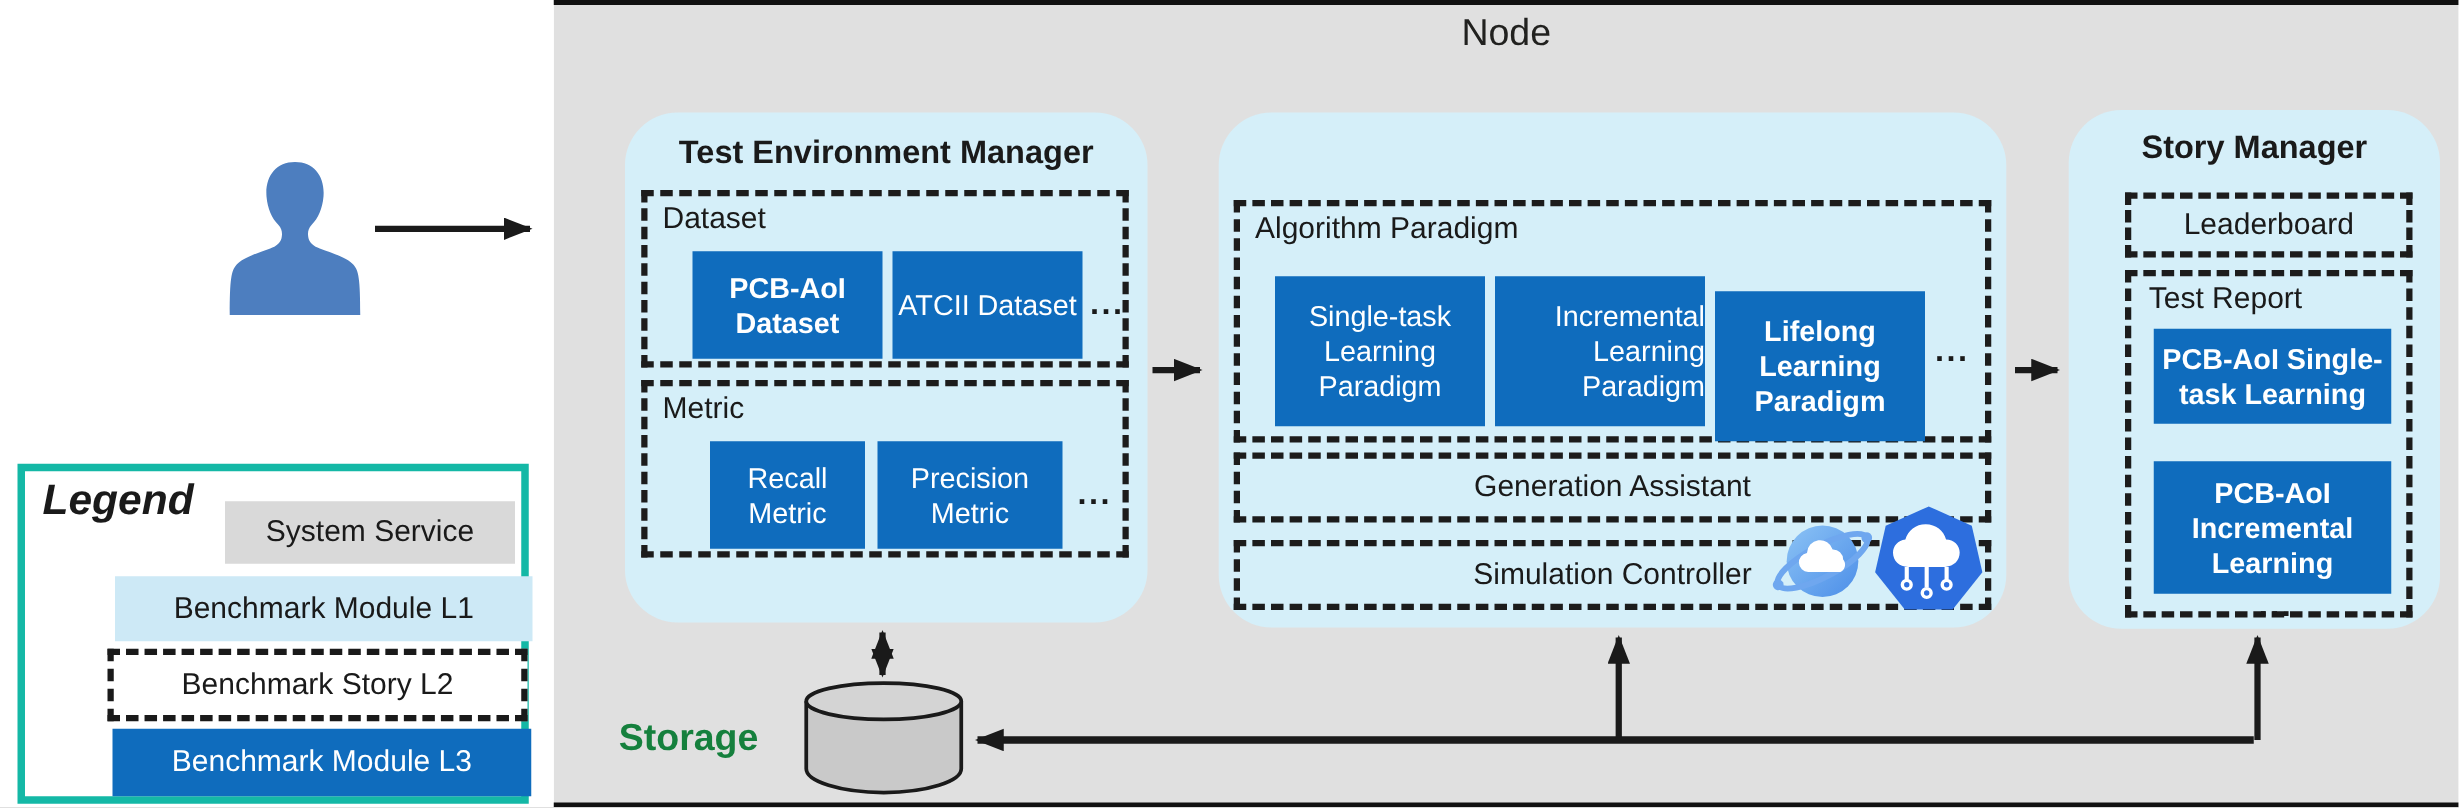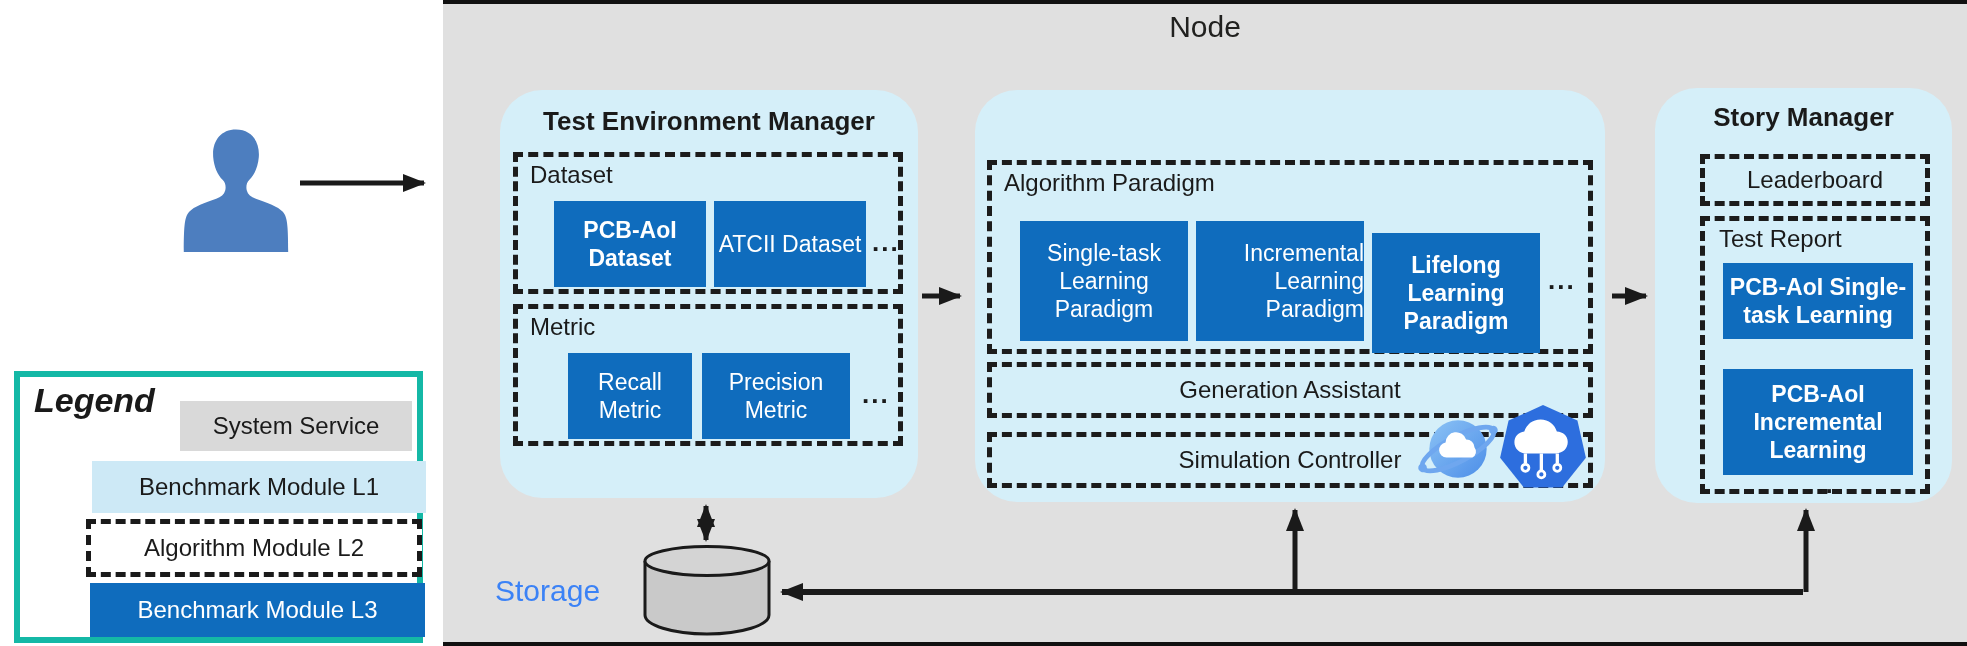--- a/index.html
+++ b/index.html
@@ -40,21 +40,21 @@
   .tcc-gen{left:12px;top:272px;width:606px;height:56px;}
   .tcc-sim{left:12px;top:342px;width:606px;height:56px;}
   .dash-line-label{position:absolute;left:0;top:0;width:100%;height:100%;
                    display:flex;align-items:center;justify-content:center;font-size:24px;}
   .sim-label{padding-right:150px;}
   .sim-icon{position:absolute;}
   .sm{left:1655px;top:88px;width:297px;height:415px;}
   .sm-leaderboard{left:45px;top:66px;width:230px;height:52px;}
   .sm-report{left:45px;top:128px;width:230px;height:278px;}
   
-  .storage-label{position:absolute;left:495px;top:574px;font-size:30px;font-weight:normal;color:#3b82f6;}
+  .storage-label{position:absolute;left:495px;top:574px;font-size:30px;font-weight:bold;color:#15803d;}
   .cylinder{position:absolute;left:641px;top:543px;}
   .overlay{position:absolute;left:0;top:0;pointer-events:none;}
 </style>
 </head>
 <body>
 
 <div class="canvas">
 
   <div class="node-panel">
     <div class="node-title">Node</div>
@@ -68,21 +68,21 @@
       <path fill="#4d7ebf" d="M50 8 C63 8 70 18 69 31 C68.3 39 65.5 45.5 61 50 C58.8 52.2 58.2 55.5 59 58.8
         C59.8 62 62.5 64.2 66.5 65.6 C76 69 85 72 89 76.5 C92.5 80.5 93.5 86 93.5 110 L6.5 110
         C6.5 86 7.5 80.5 11 76.5 C15 72 24 69 33.5 65.6 C37.5 64.2 40.2 62 41 58.8
         C41.8 55.5 41.2 52.2 39 50 C34.5 45.5 31.7 39 31 31 C30 18 37 8 50 8 Z"></path>
     </svg>
 
     <div class="legend">
       <div class="legend-title">Legend</div>
       <div class="lg-item lg-system">System Service</div>
       <div class="lg-item lg-l1">Benchmark Module L1</div>
-      <div class="lg-item lg-l2">Algorithm Module L2</div>
+      <div class="lg-item lg-l2">Benchmark Story L2</div>
       <div class="lg-item lg-l3">Benchmark Module L3</div>
     </div>
   </div>
 
   <div class="container tem">
     <div class="c-title">Test Environment Manager</div>
 
     <div class="dashed tem-dataset">
       <div class="d-label">Dataset</div>
       <div class="bluebox bold" style="left:36px;top:44px;width:152px;height:86px;">PCB-AoI Dataset</div>

